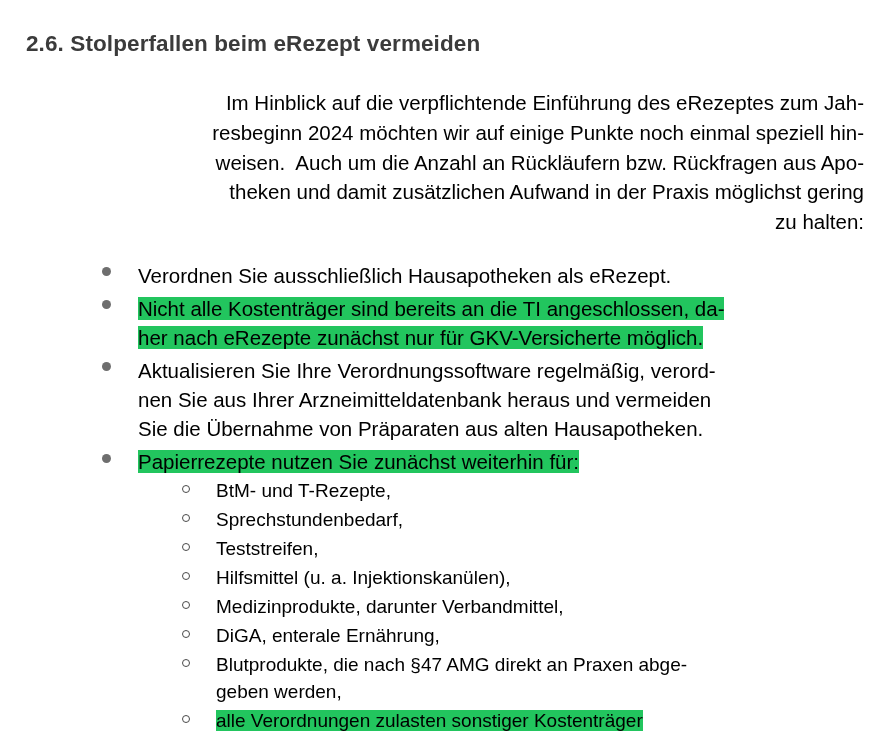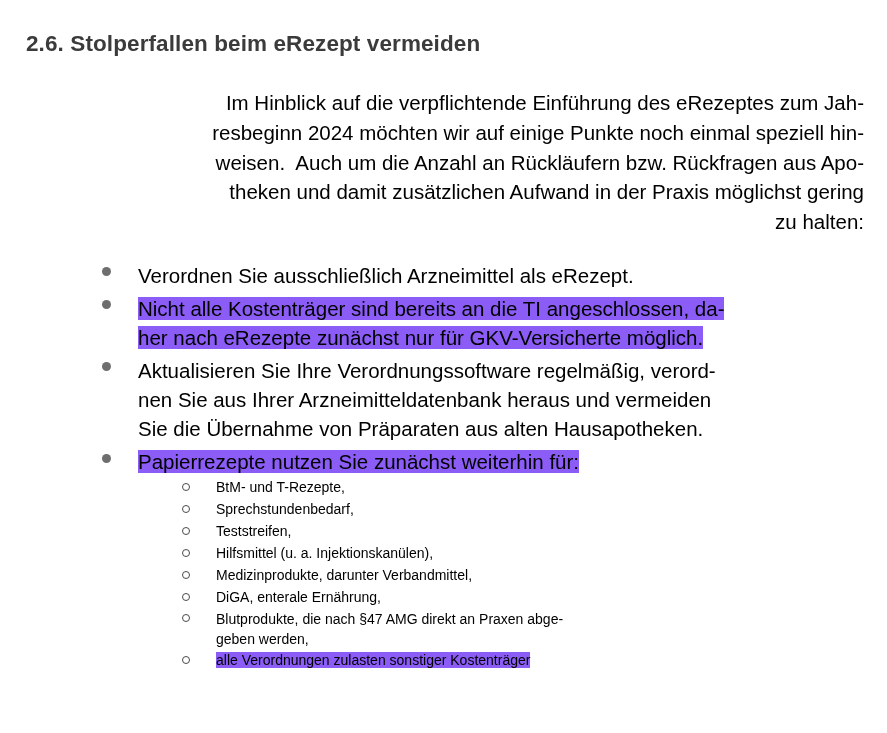--- a/index.html
+++ b/index.html
@@ -64,36 +64,36 @@
     background: #6e6e6e;
   }
   ul.level1 > li + li {
     margin-top: 4px;
   }
   .txt .ln {
     display: block;
     white-space: pre;
   }
   mark.hl {
-    background: #8b5cf6;
+    background: #22c55e;
     color: #000;
     padding: 0;
     box-decoration-break: clone;
     -webkit-box-decoration-break: clone;
   }
   ul.level2 {
     list-style: none;
     margin: 2px 0 0 0;
     padding: 0;
   }
   ul.level2 > li {
     position: relative;
     margin: 0 0 0 78px;
     padding: 0;
-    font-size: 14px;
+    font-size: 19px;
     line-height: 1.42;
     color: #000;
   }
   ul.level2 > li > .bullet-o {
     position: absolute;
     left: -34px;
     top: 0.34em;
     width: 8px;
     height: 8px;
     border-radius: 50%;
@@ -121,21 +121,21 @@
     <span class="ln">weisen.  Auch um die Anzahl an Rückläufern bzw. Rückfragen aus Apo-</span>
     <span class="ln">theken und damit zusätzlichen Aufwand in der Praxis möglichst gering</span>
     <span class="ln">zu halten:</span>
   </p>
 
   <ul class="level1">
 
     <li>
       <span class="bullet"></span>
       <span class="txt">
-        <span class="ln">Verordnen Sie ausschließlich Arzneimittel als eRezept.</span>
+        <span class="ln">Verordnen Sie ausschließlich Hausapotheken als eRezept.</span>
       </span>
     </li>
 
     <li>
       <span class="bullet"></span>
       <span class="txt">
         <span class="ln"><mark class="hl">Nicht alle Kostenträger sind bereits an die TI angeschlossen, da-</mark></span>
         <span class="ln"><mark class="hl">her nach eRezepte zunächst nur für GKV-Versicherte möglich.</mark></span>
       </span>
     </li>

